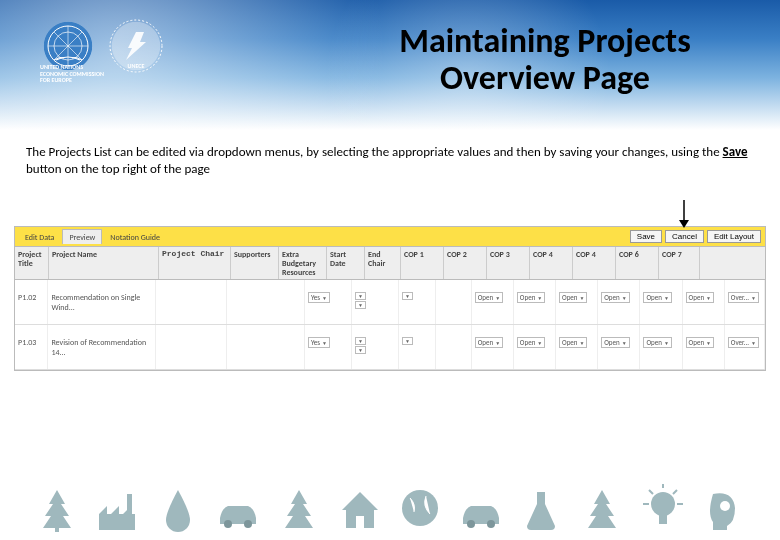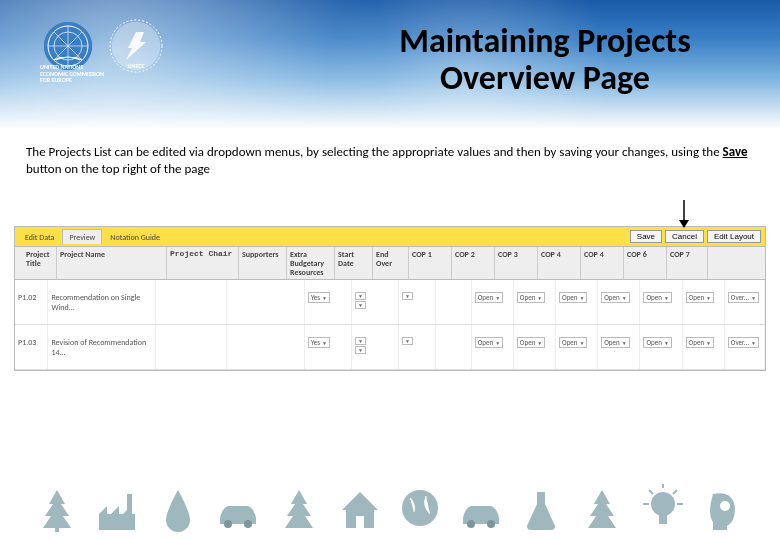--- a/index.html
+++ b/index.html
@@ -16,21 +16,21 @@
   .desc { position: absolute; top: 144px; left: 26px; right: 30px; font-size: 13px; color: #000; line-height: 1.3; z-index: 2; }
   .desc .save-word { font-weight: bold; text-decoration: underline; }
   .arrow { position: absolute; top: 200px; right: 90px; z-index: 3; }
   .arrow svg { width: 12px; height: 28px; }
   .table-wrap { position: absolute; top: 226px; left: 14px; right: 14px; border: 1px solid #bbb; background: #fafafa; font-size: 8px; z-index: 2; }
   .tabs-row { display: flex; align-items: center; border-bottom: 1px solid #bbb; background: #fde047; padding: 2px 4px; }
   .tab { padding: 2px 6px; margin-right: 2px; color: #444; cursor: pointer; }
   .tab.active { background: #eee; border: 1px solid #bbb; border-bottom: none; }
   .tabs-spacer { flex: 1; }
   .btn { padding: 1px 6px; margin-left: 3px; border: 1px solid #999; background: #f5f5f5; font-size: 8px; cursor: pointer; }
-  .hdr-row { display: flex; background: #eee; border-bottom: 1px solid #bbb; padding-left: 8px; }
+  .hdr-row { display: flex; background: #eee; border-bottom: 1px solid #bbb; }
   .hdr-row > div { padding: 3px 3px; border-right: 1px solid #ccc; font-weight: bold; color: #444; line-height: 1.1; }
   .data-row { display: flex; border-bottom: 1px solid #ddd; min-height: 24px; background: #fff; }
   .data-row > div { padding: 12px 3px; border-right: 1px solid #eee; color: #555; display: flex; align-items: flex-start; flex-direction: column; gap: 1px; }
   .c-title { width: 34px; }
   .c-name { width: 110px; }
   .c-chair { width: 72px; font-family: Liberation Mono, monospace; }
   .c-init { width: 80px; }
   .c-supp { width: 48px; }
   .c-extra { width: 48px; }
   .c-sdate { width: 38px; }
@@ -94,21 +94,21 @@
     <button class="btn">Cancel</button>
     <button class="btn">Edit Layout</button>
   </div>
   <div class="hdr-row">
     <div class="c-title">Project Title</div>
     <div class="c-name">Project Name</div>
     <div class="c-chair">Project Chair</div>
     <div class="c-supp">Supporters</div>
     <div class="c-extra">Extra Budgetary Resources</div>
     <div class="c-sdate">Start Date</div>
-    <div class="c-edate">End Over</div>
+    <div class="c-edate">End Chair</div>
     <div class="c-cop">COP 1</div>
     <div class="c-cop">COP 2</div>
     <div class="c-cop">COP 3</div>
     <div class="c-cop">COP 4</div>
     <div class="c-cop">COP 4</div>
     <div class="c-cop">COP 6</div>
     <div class="c-copL">COP 7</div>
   </div>
 
   <div class="data-row">

